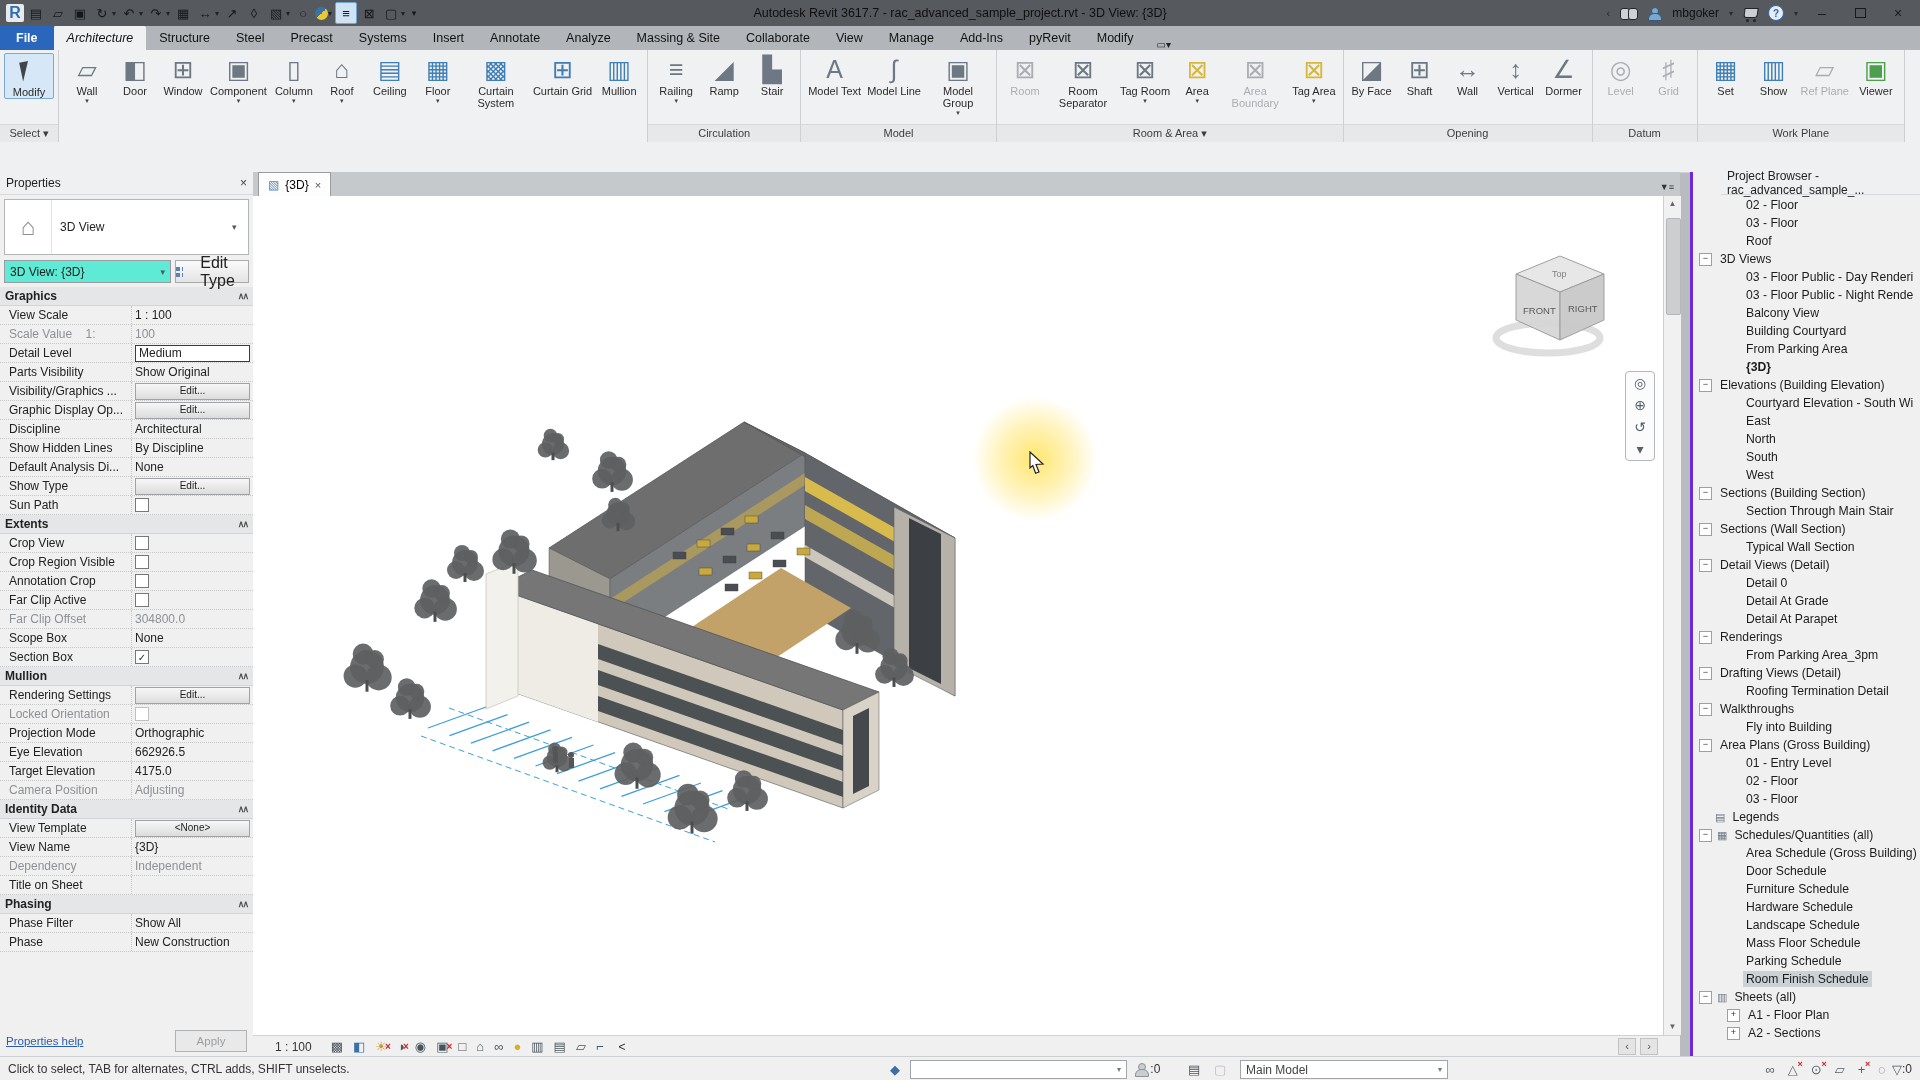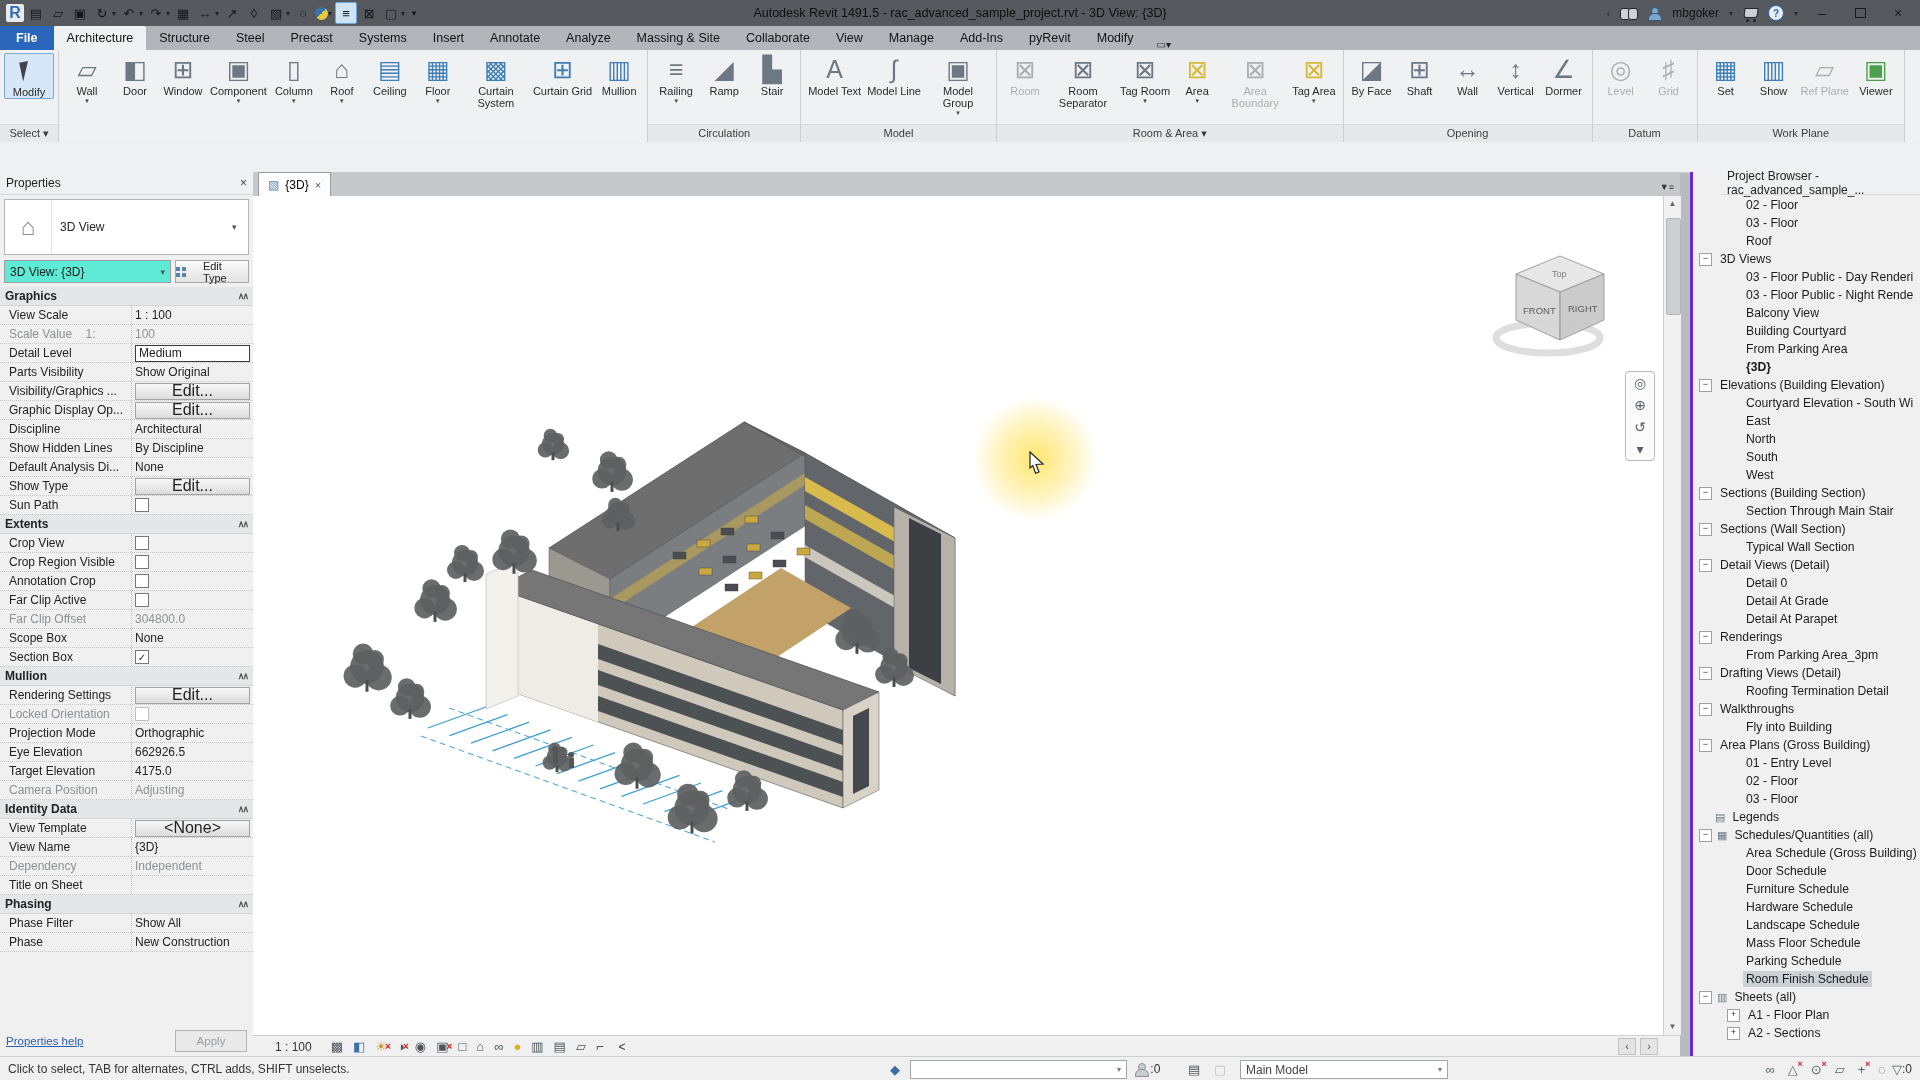--- a/index.html
+++ b/index.html
@@ -27,21 +27,21 @@
   .cart{position:relative;width:15px;height:11px;border-bottom:0;}
   .cart::before{content:"";position:absolute;left:1px;top:0;width:12px;height:8px;border:1.6px solid #22262a;border-radius:0 0 3px 3px;transform:skewX(-8deg);background:#cdd0d3;}
   .cart::after{content:"";position:absolute;left:3px;bottom:-3px;width:3px;height:3px;border-radius:50%;background:#22262a;box-shadow:7px 0 0 #22262a;}
   .helpq{width:14px;height:14px;border-radius:50%;border:1.6px solid #2a66bb;color:#2a66bb;background:#e8edf3;font-size:10px;font-weight:bold;display:inline-flex;align-items:center;justify-content:center;}
   .win-btn{width:28px;height:26px;display:inline-flex;align-items:center;justify-content:center;color:#17191c;font-size:14px;}
   .win-restore{width:9px;height:8px;border:1.5px solid #17191c;}
   
   #tabrow{position:absolute;left:0;top:26px;width:1920px;height:24px;background:#b2b6ba;display:flex;align-items:flex-end;}
   .tab{height:24px;line-height:24px;padding:0 13px;font-size:12.5px;color:#111;cursor:default;}
   .tab.file{background:#2a66bb;color:#fff;font-weight:bold;padding:0 16px;}
-  .tab.active{background:#f0f1f2;border-radius:2px 2px 0 0;}
+  .tab.active{background:#f0f1f2;border-radius:2px 2px 0 0;font-style:italic;}
   .tab-overflow{margin-left:4px;font-size:10px;color:#222;padding:0 6px;}
   
   #ribbon{position:absolute;left:0;top:50px;width:1920px;height:92px;background:#f0f1f2;border-bottom:1px solid #c2c5c8;display:flex;}
   .rgroup{display:flex;flex-direction:column;border-right:1px solid #cdd0d3;height:100%;}
   .rbtns{flex:1;display:flex;align-items:flex-start;padding:3px 4px 0 4px;}
   .rbtn{min-width:42px;padding:0 3px;display:flex;flex-direction:column;align-items:center;cursor:default;border-radius:2px;}
   .rbtn .ric{height:32px;font-size:25px;line-height:32px;color:#6d7884;}
   .rbtn .rlab{font-size:11px;line-height:12px;color:#2b2b2b;text-align:center;max-width:62px;}
   .rbtn .rarr{font-size:7px;color:#444;line-height:8px;}
   .rbtn.sel{background:#d6e7f7;border:1px solid #7aa9d6;}
@@ -55,37 +55,37 @@
   #props{position:absolute;left:0;top:172px;width:253px;height:884px;background:#f0f0f0;border-right:1px solid #a8abae;font-size:12px;color:#222;}
   .pal-head{height:22px;display:flex;align-items:center;background:#eef0f1;border-bottom:1px solid #d7d9db;padding:0 6px;font-size:12px;color:#222;}
   .pal-head .x{margin-left:auto;color:#444;font-size:12px;}
   #type-box{margin:4px 4px 2px 4px;height:54px;background:#fff;border:1px solid #b3b6b9;display:flex;align-items:center;}
   #type-icon{width:46px;height:100%;display:flex;align-items:center;justify-content:center;font-size:24px;color:#8a8f94;border-right:1px solid #e3e3e3;}
   #type-label{flex:1;padding-left:8px;}
   #type-arr{width:16px;color:#555;font-size:9px;}
   #sel-row{display:flex;align-items:center;gap:4px;padding:3px 4px;}
   #view-combo{flex:1;height:21px;background:#5eead4;border:1px solid #9a9da0;display:flex;align-items:center;padding:0 5px;}
   #view-combo .dd{margin-left:auto;font-size:9px;color:#555;}
-  #edit-type{width:72px;height:21px;background:linear-gradient(#fafafa,#e4e4e4);border:1px solid #a8abae;display:flex;align-items:center;justify-content:center;gap:17px;font-size:11px;}
+  #edit-type{width:72px;height:21px;background:linear-gradient(#fafafa,#e4e4e4);border:1px solid #a8abae;display:flex;align-items:center;justify-content:center;gap:17px;font-size:16px;}
   .et-ic{width:10px;height:10px;background:
     linear-gradient(#5b83b0,#5b83b0) 0 0/4px 4px no-repeat,
     linear-gradient(#5b83b0,#5b83b0) 6px 0/4px 4px no-repeat,
     linear-gradient(#5b83b0,#5b83b0) 0 6px/4px 4px no-repeat,
     linear-gradient(#5b83b0,#5b83b0) 6px 6px/4px 4px no-repeat;}
   #prows{margin-top:1px;}
   .psec{height:18px;line-height:18px;background:#e4e6e8;font-weight:bold;padding-left:5px;display:flex;align-items:center;border-bottom:1px solid #d2d4d6;}
   .psec .chev{margin-left:auto;margin-right:6px;font-size:9px;color:#555;letter-spacing:-2px;}
   .prow{height:18px;display:flex;align-items:center;border-bottom:1px dotted #c6c6c6;}
   .plab{width:122px;padding-left:9px;border-right:1px dotted #c6c6c6;height:100%;line-height:18px;white-space:pre;overflow:hidden;}
   .plab.dim{color:#8d9094;}
   .pvalc{flex:1;height:100%;display:flex;align-items:center;padding:0 3px;}
   .pval{line-height:18px;white-space:nowrap;}
   .pval.dim{color:#8d9094;}
   .pcombo{flex:1;height:15px;line-height:15px;background:#fff;border:1px solid #3c3c3c;padding:0 3px;}
-  .pbtn{flex:1;height:15px;line-height:14px;text-align:center;background:linear-gradient(#f7f7f7,#dcdcdc);border:1px solid #a0a3a6;font-size:16px;}
+  .pbtn{flex:1;height:15px;line-height:14px;text-align:center;background:linear-gradient(#f7f7f7,#dcdcdc);border:1px solid #a0a3a6;font-size:10px;}
   .pcheck{width:12px;height:12px;border:1px solid #777;background:#fff;display:inline-flex;align-items:center;justify-content:center;font-size:10px;color:#2a2a2a;}
   .pcheck.dis{border-color:#c0c0c0;}
   #props-bottom{position:absolute;left:0;bottom:4px;width:100%;display:flex;align-items:center;padding:0 6px;box-sizing:border-box;}
   #props-help{color:#2a5db0;text-decoration:underline;font-size:11.5px;}
   #apply-btn{margin-left:auto;width:70px;height:20px;background:#e9e9e9;border:1px solid #b0b3b6;color:#9a9da0;font-size:11.5px;display:flex;align-items:center;justify-content:center;}
   
   #doctabbar{position:absolute;left:253px;top:172px;width:1427px;height:24px;background:#c6c9cc;display:flex;align-items:flex-end;}
   #doctab{height:23px;background:#fdfdfd;border:1px solid #9a9da0;border-bottom:none;display:flex;align-items:center;gap:6px;padding:0 9px;font-size:12px;margin-left:5px;}
   #doctab .tic{color:#5b83b0;font-size:12px;}
   #doctab .x{color:#555;font-size:11px;}
@@ -161,21 +161,21 @@
         <span class="qat-dd">▾</span>
         <span class="qat">○</span>
         <span class="qat py"></span>
         <span class="qat-dd">▾</span>
         <span class="qat act">≡</span>
         <span class="qat">⊠</span>
         <span class="qat">▢</span>
         <span class="qat-dd">▾</span>
         <span class="qat small">▾</span>
       </div>
-    <div id="title-text">Autodesk Revit 1491.5 - rac_advanced_sample_project.rvt - 3D View: {3D}</div>
+    <div id="title-text">Autodesk Revit 3617.7 - rac_advanced_sample_project.rvt - 3D View: {3D}</div>
     <div id="tb-right">
       <span class="tbr mini-chev">‹</span>
       <span class="tbr">
           <span class="binoc"></span>
         </span>
       <span class="tbr">
           <span class="person"></span>
           <span id="user-name">mbgoker</span>
         </span>
       <span class="tbr mini-chev" style="font-size:8px;">▾</span>

